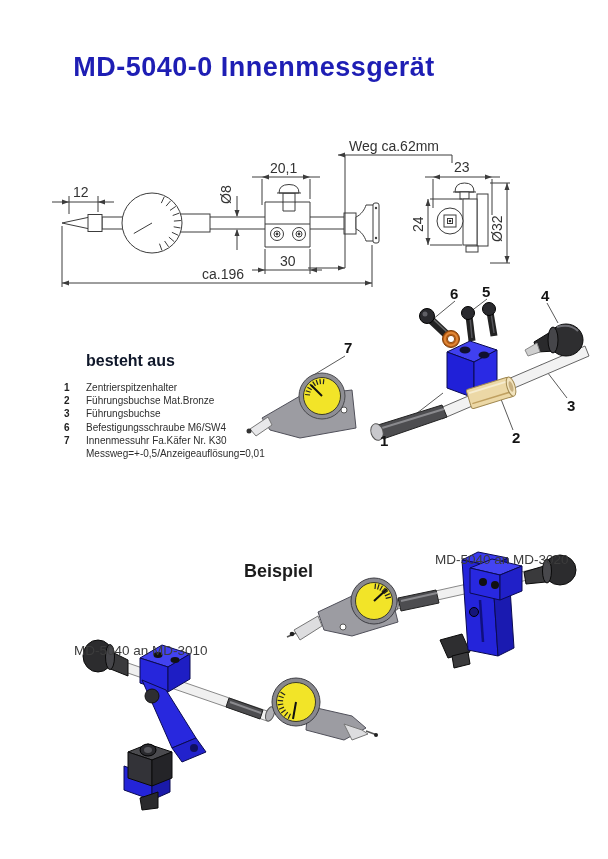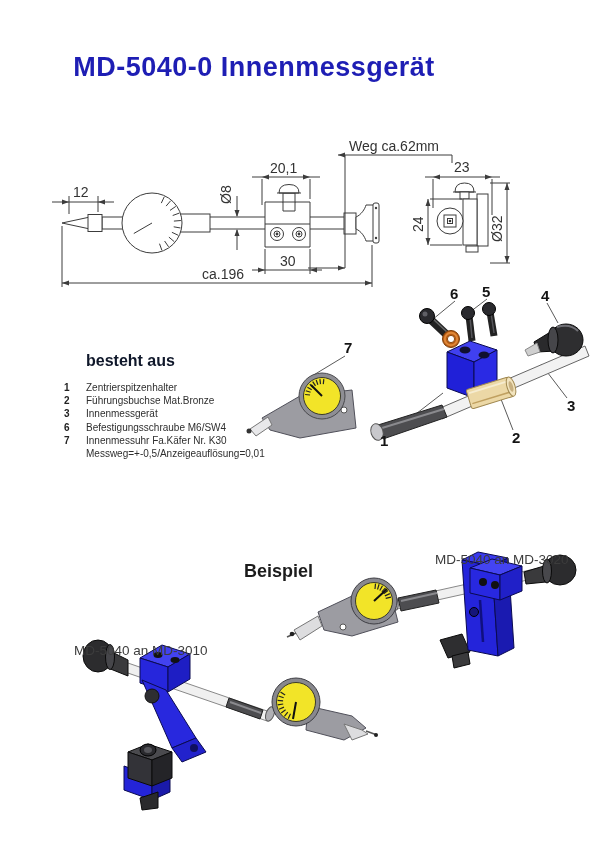--- a/index.html
+++ b/index.html
@@ -374,21 +374,21 @@
       </g>
       <line x1="296" y1="702" x2="293" y2="719" stroke="#111" stroke-width="2"></line>
     </g>
   </g>
 </svg>
 
 <div class="parts">
   <div class="parts-heading">besteht aus</div>
   <div class="parts-row"><span class="parts-num">1</span><span>Zentrierspitzenhalter</span></div>
   <div class="parts-row"><span class="parts-num">2</span><span>Führungsbuchse Mat.Bronze</span></div>
-  <div class="parts-row"><span class="parts-num">3</span><span>Innenmessgerät</span></div>
+  <div class="parts-row"><span class="parts-num">3</span><span>Führungsbuchse</span></div>
   <div class="parts-row"><span class="parts-num">6</span><span>Befestigungsschraube M6/SW4</span></div>
   <div class="parts-row"><span class="parts-num">7</span><span>Innenmessuhr Fa.Käfer Nr. K30</span></div>
   <div class="parts-row"><span class="parts-num"></span><span>Messweg=+-0,5/Anzeigeauflösung=0,01</span></div>
 </div>
 
 <span class="ex-label" style="left:435px;top:508px;margin-top:44px;">MD-5040 an MD-3020</span>
 <span class="ex-caption" style="left:244px;top:561px;">Beispiel</span>
 <span class="ex-label" style="left:74px;top:599px;margin-top:44px;">MD-5040 an MD-3010</span>
 
 </body></html>

